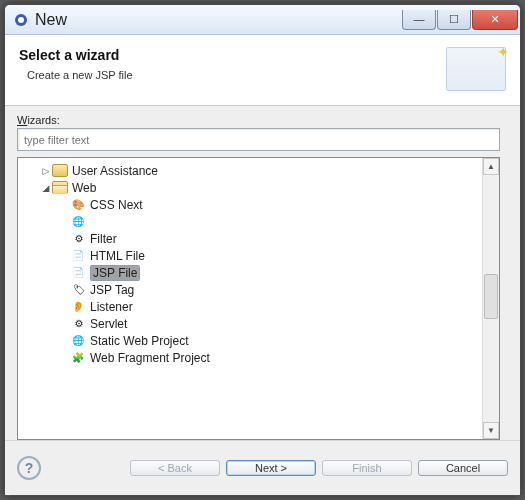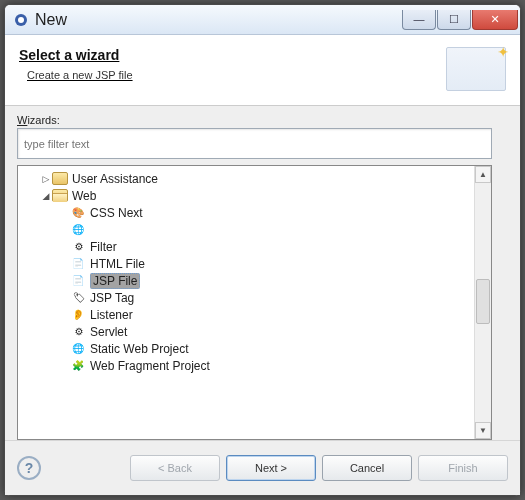--- a/index.html
+++ b/index.html
@@ -31,39 +31,39 @@
   background: linear-gradient(#e8eef7, #cdd9ea);
   display: flex; align-items: center; justify-content: center;
   font-size: 11px; color: #334;
 }
 .wbtn.close { background: linear-gradient(#e87a6f, #cf4a3e); border-color: #a03a32; color: #fff; width: 46px; }
 
 .header {
   background: #fff;
   border-bottom: 1px solid #ccc;
   padding: 12px 14px 14px 14px;
-  display: flex; align-items: flex-start; text-decoration: underline;
+  display: flex; align-items: flex-start;
 }
 .header-text { flex: 1; }
 .header h1 { font-size: 14px; font-weight: bold; color: #111; margin-bottom: 6px; }
 .header p { font-size: 11px; color: #333; padding-left: 8px; }
 .header .banner {
   width: 60px; height: 44px; position: relative;
   background: linear-gradient(#f0f4fa, #e4ecf6);
   border: 1px solid #c4d0e0; border-radius: 2px;
 }
 .header .banner .star {
   position: absolute; right: -4px; top: -4px; color: #f0c040; font-size: 14px;
 }
 
-.content { flex: 1; padding: 8px 28px 0 12px; display: flex; flex-direction: column; overflow: hidden; }
+.content { flex: 1; padding: 8px 20px 0 12px; display: flex; flex-direction: column; overflow: hidden; }
 .wiz-label { font-size: 11px; color: #222; margin-bottom: 2px; }
 .wiz-label span { text-decoration: underline; }
 .filter {
-  width: 100%; height: 31px; border: 1px solid #a0aab5;
+  width: 100%; height: 23px; border: 1px solid #a0aab5;
   padding: 2px 6px; font-size: 11px; color: #777;
   box-shadow: inset 1px 1px 2px rgba(0,0,0,0.1);
 }
 .tree-wrap {
   flex: 1; margin-top: 6px; border: 1px solid #888; background: #fff;
   display: flex; overflow: hidden;
 }
 .tree { flex: 1; padding: 4px 2px; font-size: 12px; color: #222; overflow: hidden; }
 .tree .node { display: flex; align-items: center; height: 17px; padding-left: 4px; }
 .tree .node.l1 { padding-left: 20px; }
@@ -109,21 +109,21 @@
   height: 55px; padding: 8px 12px; display: flex; align-items: center;
   border-top: 1px solid #d6d6d6; background: #efefef;
 }
 .help {
   width: 24px; height: 24px; border: 2px solid #9aaec4; border-radius: 50%;
   display: flex; align-items: center; justify-content: center;
   color: #6a88a8; font-size: 14px; font-weight: bold;
 }
 .btns { margin-left: auto; display: flex; gap: 6px; }
 .btn {
-  min-width: 90px; height: 26px; border: 1px solid #9aa3ad; border-radius: 3px;
+  min-width: 90px; height: 16px; border: 1px solid #9aa3ad; border-radius: 3px;
   background: linear-gradient(#fdfdfd, #e6e9ec);
   font-size: 11px; color: #333;
   display: flex; align-items: center; justify-content: center;
 }
 .btn.disabled { color: #a0a6ad; border-color: #c0c5cb; }
 .btn.default { border-color: #5b8bc0; box-shadow: 0 0 0 1px #bcd4ee inset; }
 </style>
 </head>
 <body>
 
@@ -217,18 +217,18 @@
         <div class="sb-btn">▼</div>
       </div>
     </div>
   </div>
 
   <div class="footer">
     <div class="help">?</div>
     <div class="btns">
       <div class="btn disabled">&lt; Back</div>
       <div class="btn default">Next &gt;</div>
+      <div class="btn disabled">Finish</div>
       <div class="btn">Cancel</div>
-      <div class="btn disabled">Finish</div>
     </div>
   </div>
 
 </div>
 
 </body></html>

